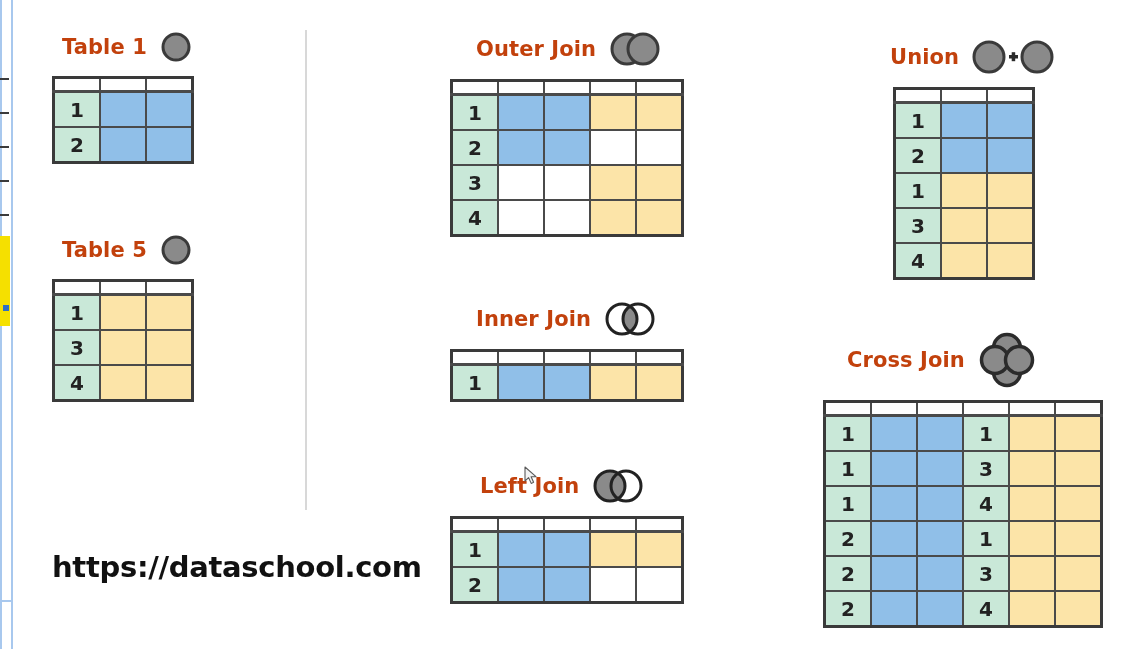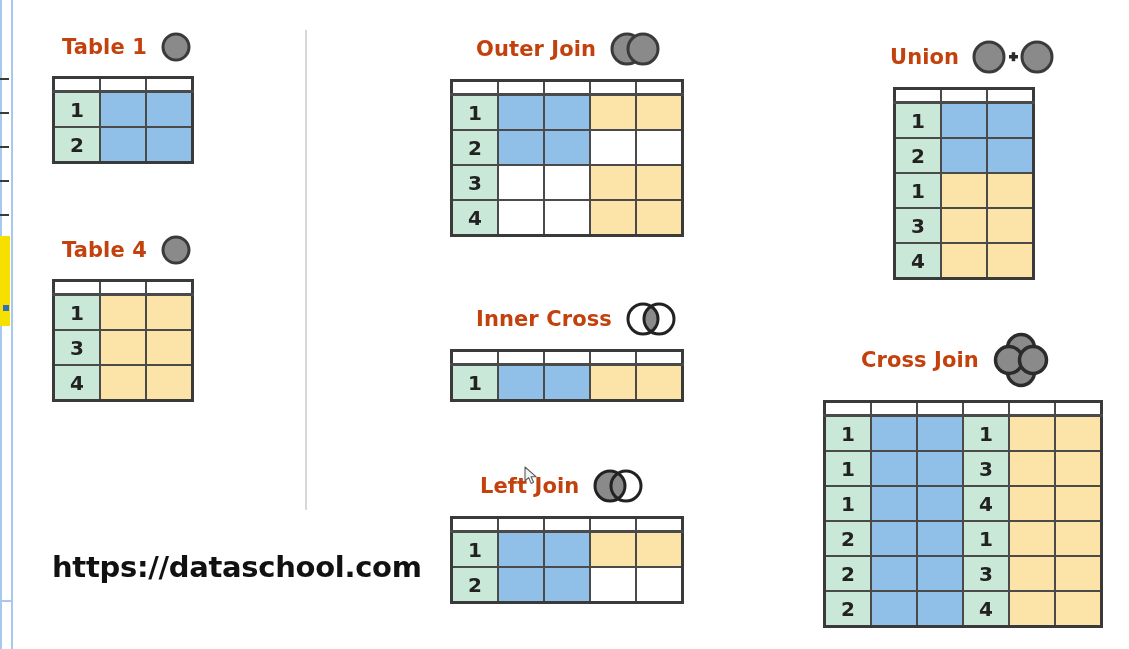--- a/index.html
+++ b/index.html
@@ -164,21 +164,21 @@
         <td class="key w-key">2</td>
         <td class="blue w-dat"></td>
         <td class="blue w-dat"></td>
       </tr>
     </tbody>
   </table>
 </div>
 
 <div class="block" style="left:52px; top:233px;">
   <div class="block-header" style="margin-left:10px;">
-    <span class="block-title">Table 4</span>
+    <span class="block-title">Table 5</span>
     <span>
       <svg class="venn" width="34" height="34" viewBox="0 0 34 34">
         <circle cx="17" cy="17" r="13" fill="#8a8a8a" stroke="#3a3a3a" stroke-width="3"></circle>
       </svg>
     </span>
   </div>
   <table class="grid" style="margin-top:12px;">
     <tbody>
       <tr class="head">
         <td class="w-key"></td>
@@ -252,21 +252,21 @@
         <td class="empty w-dat"></td>
         <td class="yellow w-dat"></td>
         <td class="yellow w-dat"></td>
       </tr>
     </tbody>
   </table>
 </div>
 
 <div class="block" style="left:450px; top:301px;">
   <div class="block-header" style="margin-left:26px;">
-    <span class="block-title">Inner Cross</span>
+    <span class="block-title">Inner Join</span>
     <span>
       <svg class="venn" width="54" height="36" viewBox="0 0 54 36">
         <defs>
           <clipPath id="clipInnerA">
               <circle cx="19" cy="18" r="15"></circle>
             </clipPath>
         </defs>
         <circle cx="35" cy="18" r="15" fill="#8a8a8a" clip-path="url(#clipInnerA)"></circle>
         <circle cx="19" cy="18" r="15" fill="none" stroke="#222222" stroke-width="3"></circle>
         <circle cx="35" cy="18" r="15" fill="none" stroke="#222222" stroke-width="3"></circle>
@@ -372,21 +372,21 @@
       <tr>
         <td class="key w-key">4</td>
         <td class="yellow w-dat"></td>
         <td class="yellow w-dat"></td>
       </tr>
     </tbody>
   </table>
 </div>
 
 <div class="block" style="left:823px; top:330px;">
-  <div class="block-header" style="margin-left:38px;">
+  <div class="block-header" style="margin-left:24px;">
     <span class="block-title">Cross Join</span>
     <span>
       <svg class="venn" width="60" height="60" viewBox="0 0 60 60">
         <circle cx="30" cy="18" r="13.5" fill="#8a8a8a" stroke="#2b2b2b" stroke-width="3.5"></circle>
         <circle cx="30" cy="42" r="13.5" fill="#8a8a8a" stroke="#2b2b2b" stroke-width="3.5"></circle>
         <circle cx="18" cy="30" r="13.5" fill="#8a8a8a" stroke="#2b2b2b" stroke-width="3.5"></circle>
         <circle cx="42" cy="30" r="13.5" fill="#8a8a8a" stroke="#2b2b2b" stroke-width="3.5"></circle>
       </svg>
     </span>
   </div>

